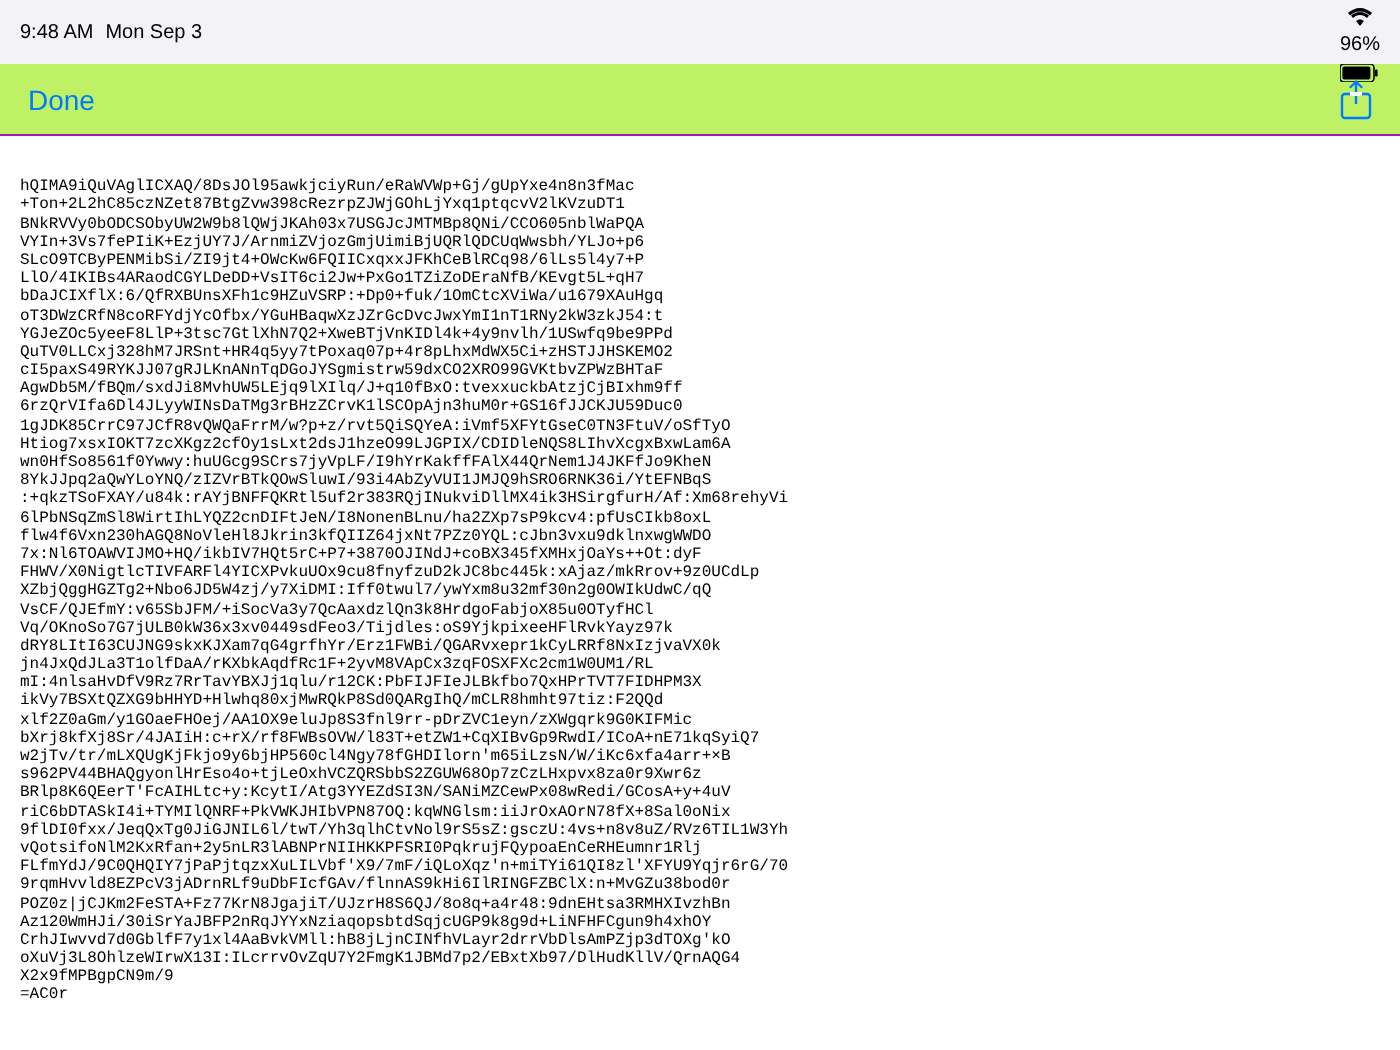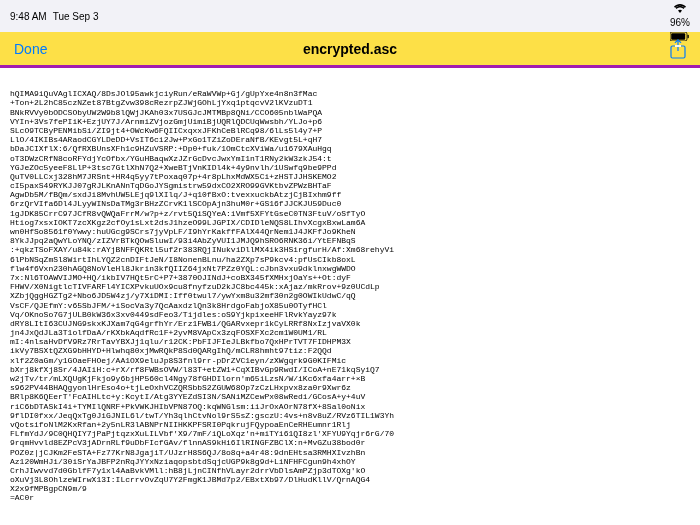--- a/index.html
+++ b/index.html
@@ -18,22 +18,22 @@
       align-items: center;
       padding: 16px 10px;
       font-size: 10px;
       font-weight: 500;
       color: #000;
     }
     .status-left { display: flex; align-items: center; gap: 6px; }
     .status-right { display: flex; align-items: center; gap: 4px; flex-direction: column; }
     .nav-bar {
       height: 36px;
-      background: #fde047;
-      border-bottom: 3px solid #a21caf;
+      background: #bef264;
+      border-bottom: 1px solid #a21caf;
       display: flex;
       align-items: center;
       justify-content: space-between;
       padding: 0 14px;
     }
     .done-btn {
       color: #007aff;
       font-size: 14px;
       font-weight: 400;
       cursor: pointer;
@@ -64,21 +64,21 @@
     }
     .block-marker { margin-bottom: 6px; }
     svg { display: block; }
   </style>
 </head>
 <body>
 
 <div class="status-bar">
   <div class="status-left">
     <span>9:48 AM</span>
-    <span>Tue Sep 3</span>
+    <span>Mon Sep 3</span>
   </div>
   <div class="status-right">
     <span>
       <svg width="12" height="8" viewBox="0 0 12 8">
           <rect x="0" y="6" width="2" height="2" fill="#000"></rect>
           <rect x="3" y="4" width="2" height="4" fill="#000"></rect>
           <rect x="6" y="2" width="2" height="6" fill="#000"></rect>
           <rect x="9" y="0" width="2" height="8" fill="#000"></rect>
         </svg>
     </span>
@@ -93,21 +93,20 @@
           <rect x="0" y="0" width="17" height="9" rx="2" fill="none" stroke="#000" stroke-width="0.8"></rect>
           <rect x="1.2" y="1.2" width="14" height="6.6" rx="1" fill="#000"></rect>
           <rect x="17.5" y="2.8" width="1.3" height="3.4" rx="0.6" fill="#000"></rect>
         </svg>
     </span>
   </div>
 </div>
 
 <div class="nav-bar">
   <span class="done-btn">Done</span>
-  <span class="title">encrypted.asc</span>
   <span class="share-icon">
     <svg width="16" height="20" viewBox="0 0 16 20">
         <path d="M8 0L4.5 3.5l.8.8L7.4 2.2V12h1.2V2.2l2.1 2.1.8-.8L8 0z" fill="#007aff"></path>
         <rect x="1" y="7" width="14" height="12" rx="1.5" fill="none" stroke="#007aff" stroke-width="1.2"></rect>
         <rect x="5" y="6" width="6" height="2" fill="#f8f8f8"></rect>
       </svg>
   </span>
 </div>
 
 <div class="content">

